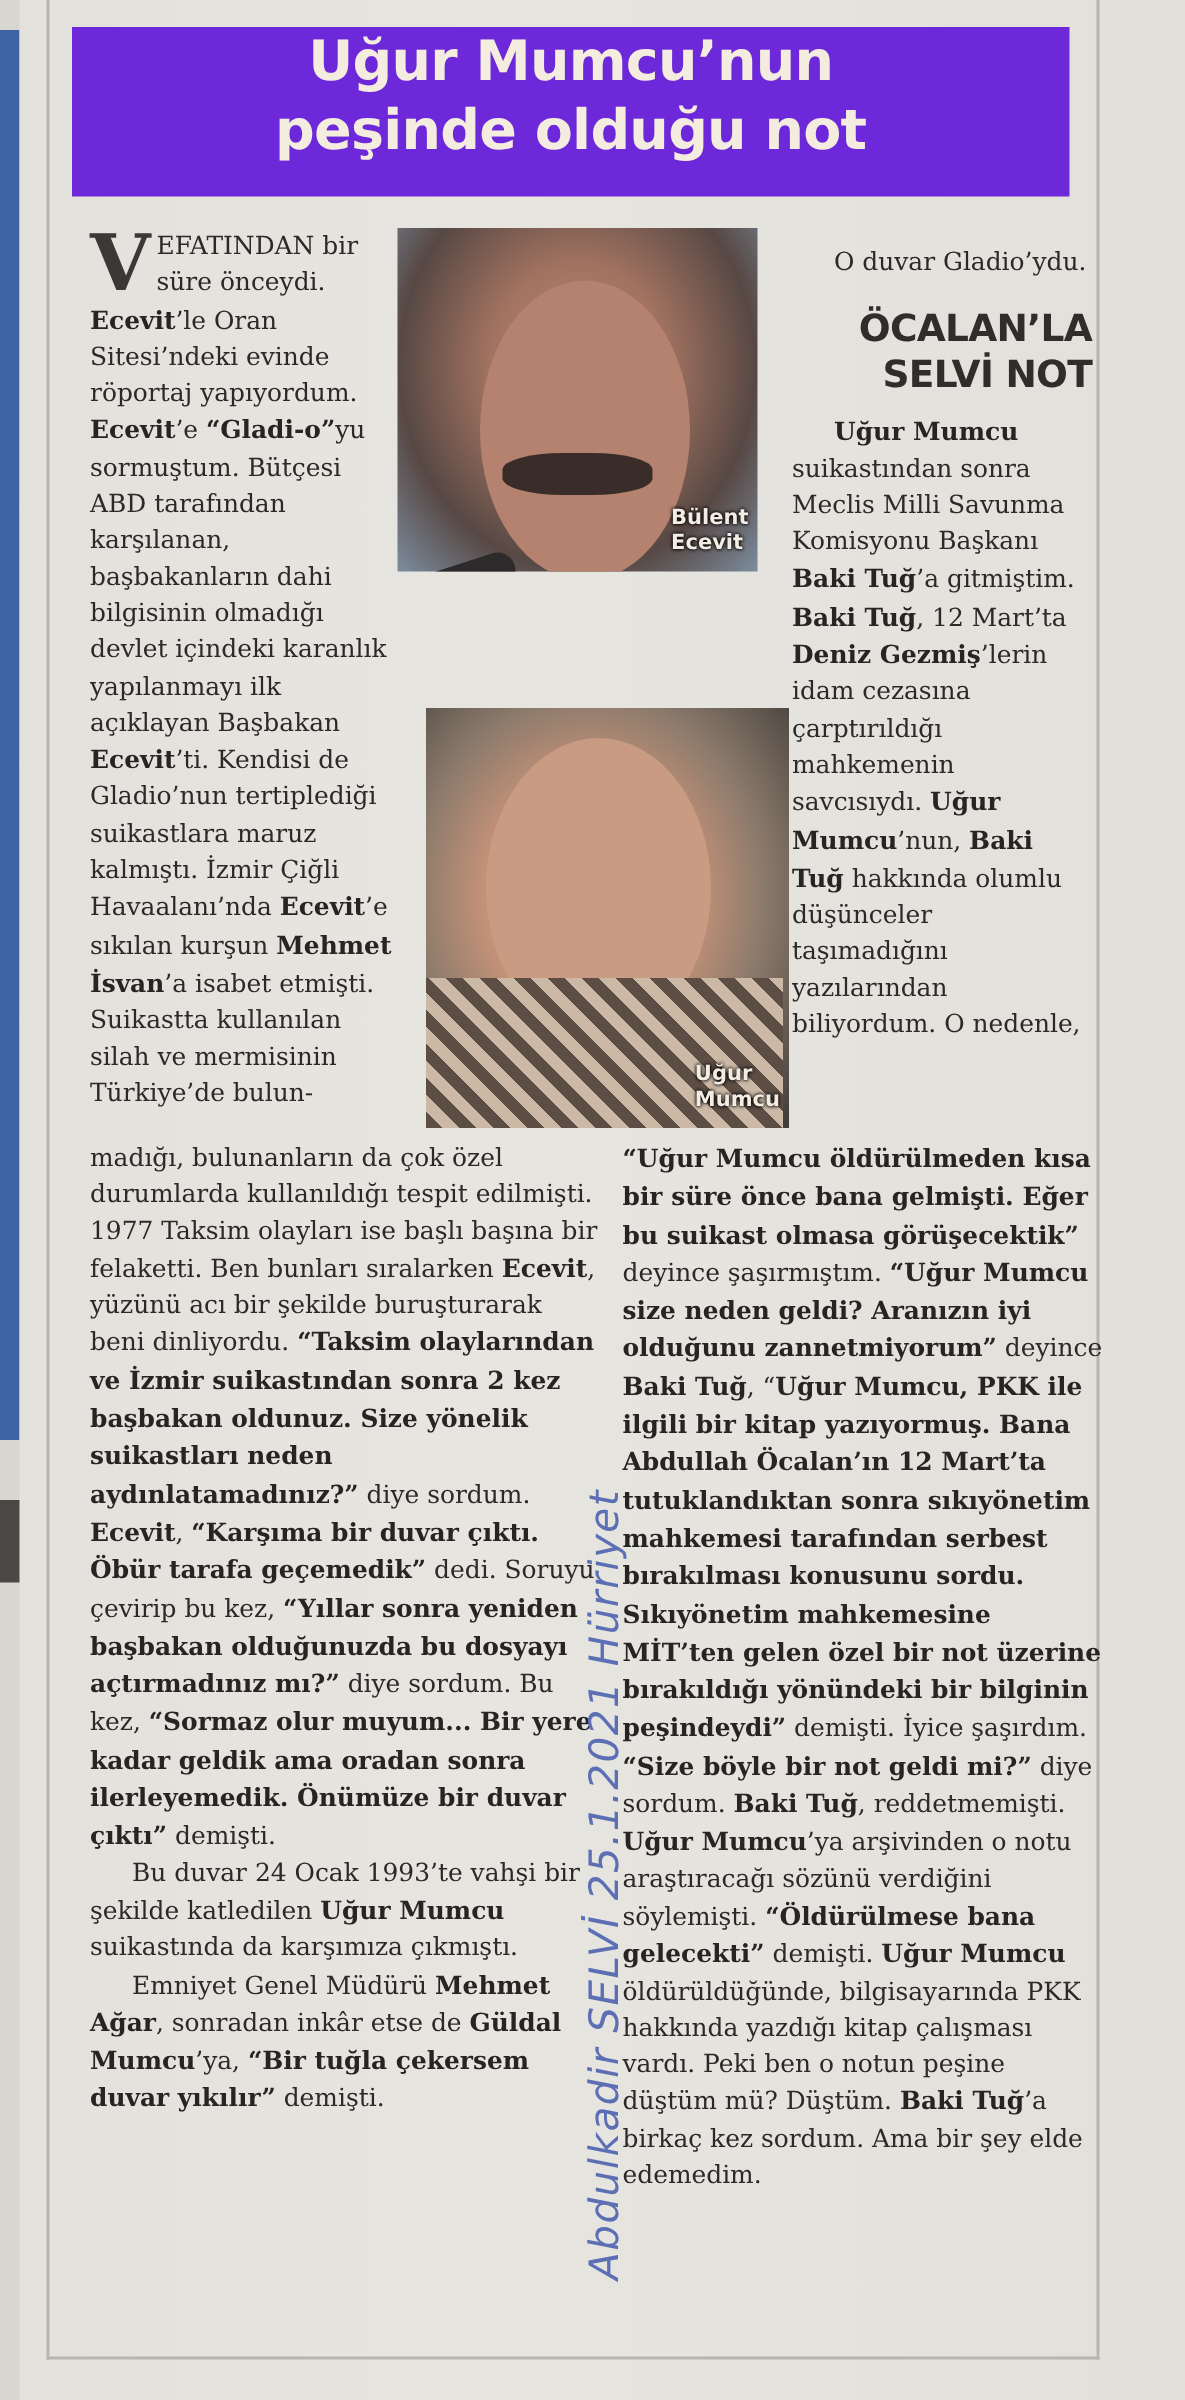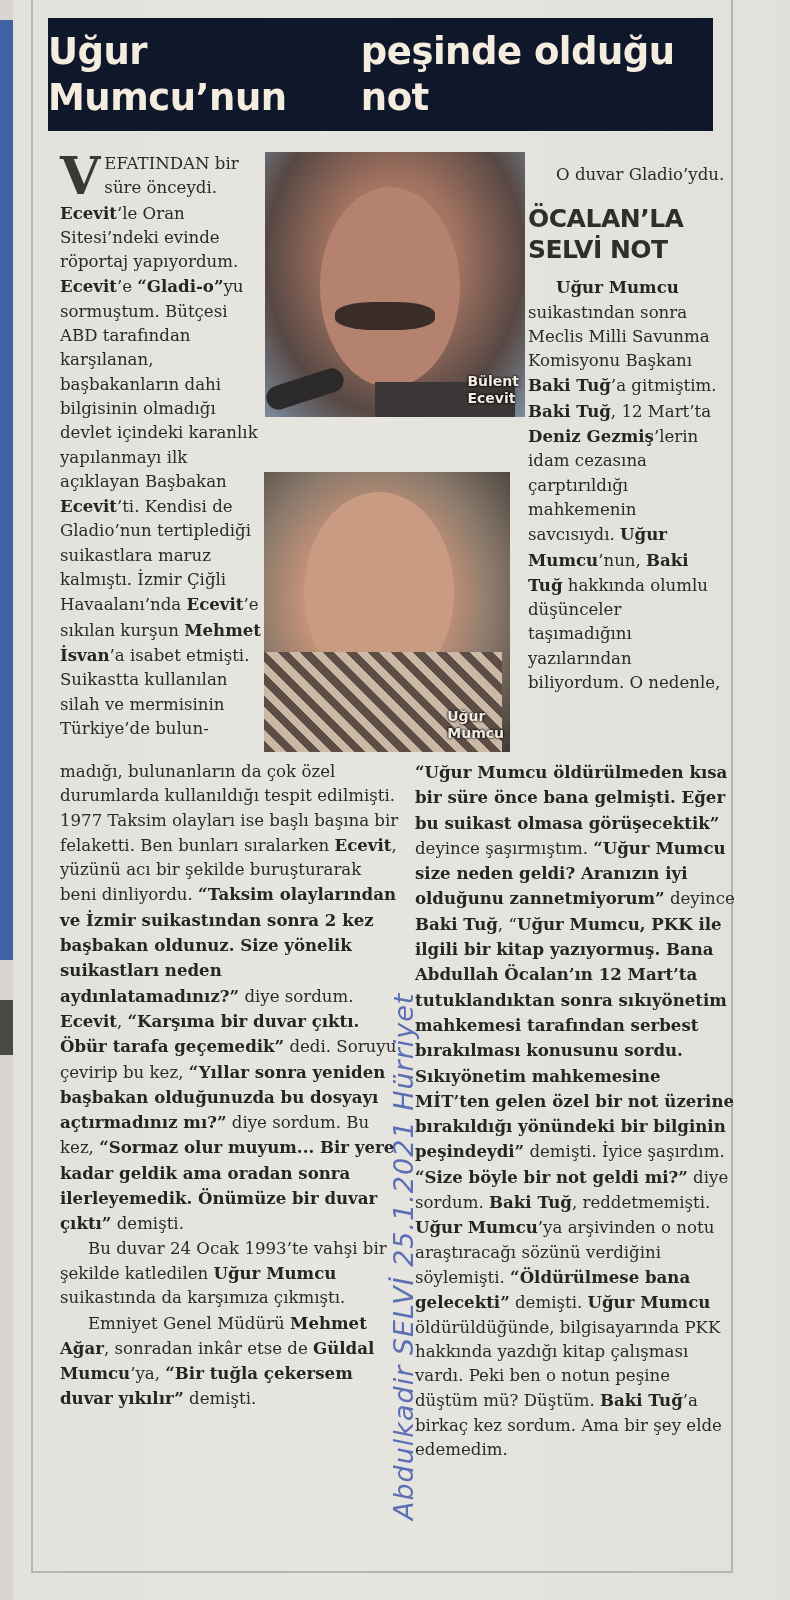--- a/index.html
+++ b/index.html
@@ -14,49 +14,49 @@
   .paper {
     position: absolute; left: 13px; top: 0; width: 777px; height: 1600px;
     background: linear-gradient(90deg, #e3e1dc 0%, #e7e5e0 40%, #e2e0da 100%);
   }
   .frame {
     position: absolute; left: 31px; top: 0; width: 698px; height: 1571px;
     border-left: 2px solid #b8b5ae; border-right: 2px solid #b8b5ae; border-bottom: 2px solid #b8b5ae;
   }
   .banner {
     position: absolute; left: 48px; top: 18px; width: 665px; height: 113px;
-    background: #0f172a;
-    display: flex; flex-direction: row; align-items: center; justify-content: center;
+    background: #6d28d9;
+    display: flex; flex-direction: column; align-items: center; justify-content: flex-start;
   }
   .banner .line {
     font-family: "DejaVu Sans", sans-serif; font-weight: bold; color: #f3ecdf;
     font-size: 37px; line-height: 46px; letter-spacing: -0.5px;
   }
   .col { position: absolute; font-size: 16.6px; line-height: 24.3px; }
   .col p { margin: 0; }
   .col b { font-weight: bold; color: #262523; }
   .indent { text-indent: 28px; }
   .col-left { left: 60px; top: 152px; width: 205px; }
   .col-left-wide { left: 60px; top: 760px; width: 340px; }
   .col-right { left: 528px; top: 140px; width: 200px; margin-top: 23px; }
   .col-right-wide { left: 415px; top: 760px; width: 320px; }
   .dropcap {
     float: left; font-size: 52px; line-height: 44px; font-weight: bold; margin: 2px 4px 0 0; color: #3a3937;
   }
   .subhead {
     font-family: "DejaVu Sans", sans-serif; font-weight: bold; font-size: 25px; line-height: 31px;
-    text-align: left; color: #2f2e2c; margin: 16px 0 10px; letter-spacing: -0.5px;
+    text-align: right; color: #2f2e2c; margin: 16px 0 10px; letter-spacing: -0.5px;
   }
   .photo {
     position: absolute; overflow: hidden;
   }
-  .photo-ecevit { left: 265px; top: 152px; width: 240px; height: 265px;
-    background: radial-gradient(ellipse at 50% 40%, #b98c78 0%, #a17260 35%, #574844 70%, #7c8d9f 100%); padding-left: 20px; }
-  .photo-mumcu { left: 264px; top: 472px; width: 218px; height: 280px;
-    background: radial-gradient(ellipse at 45% 45%, #d3a890 0%, #c29177 38%, #8b7a6c 62%, #3e3a36 100%); padding-left: 28px; }
+  .photo-ecevit { left: 265px; top: 152px; width: 240px; height: 229px;
+    background: radial-gradient(ellipse at 50% 40%, #b98c78 0%, #a17260 35%, #574844 70%, #7c8d9f 100%); }
+  .photo-mumcu { left: 284px; top: 472px; width: 242px; height: 280px;
+    background: radial-gradient(ellipse at 45% 45%, #d3a890 0%, #c29177 38%, #8b7a6c 62%, #3e3a36 100%); }
   .face-shape { position: absolute; border-radius: 50%; }
   .caption {
     position: absolute; right: 6px; bottom: 10px;
     font-family: "DejaVu Sans", sans-serif; font-weight: bold; font-size: 14px; line-height: 17px;
     color: #f2ece2; text-shadow: 0 0 3px #000, 0 0 2px #000; text-align: left;
   }
   .handwriting {
     position: absolute; left: 388px; top: 1520px; transform-origin: 0 0; transform: rotate(-90deg);
     font-family: "DejaVu Sans", sans-serif; font-style: italic; color: #5c6fb5; font-size: 27px;
     white-space: nowrap; letter-spacing: 1px;

